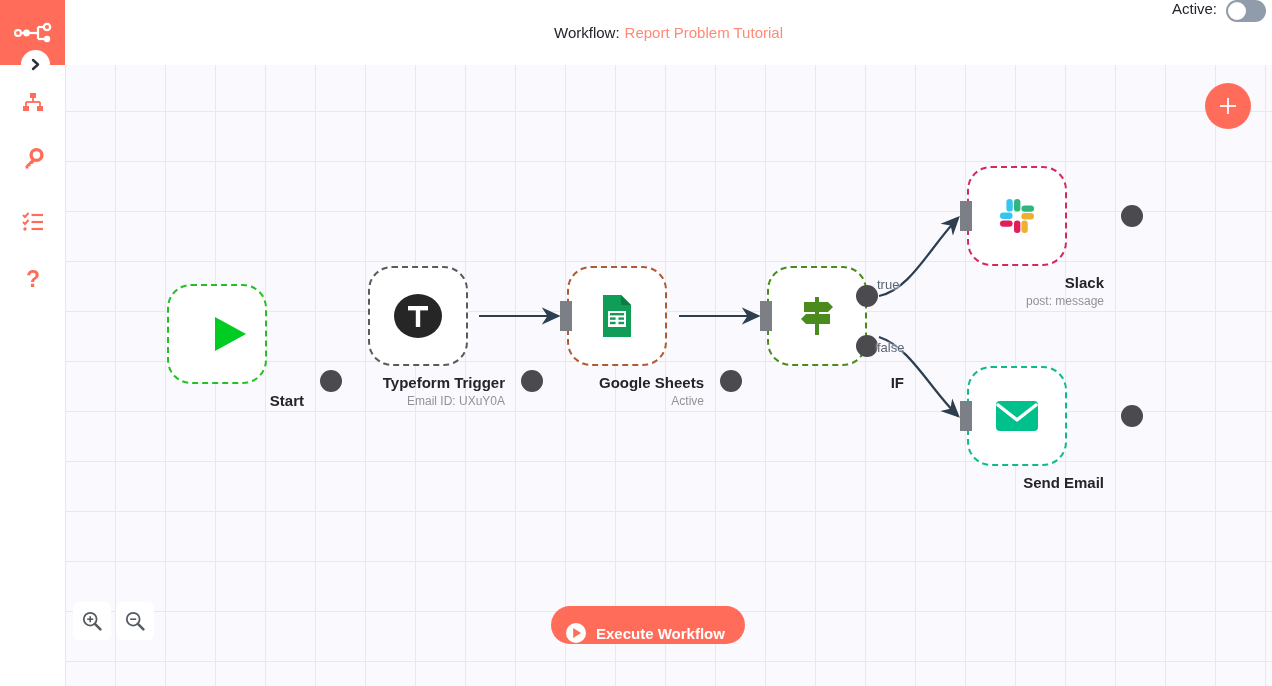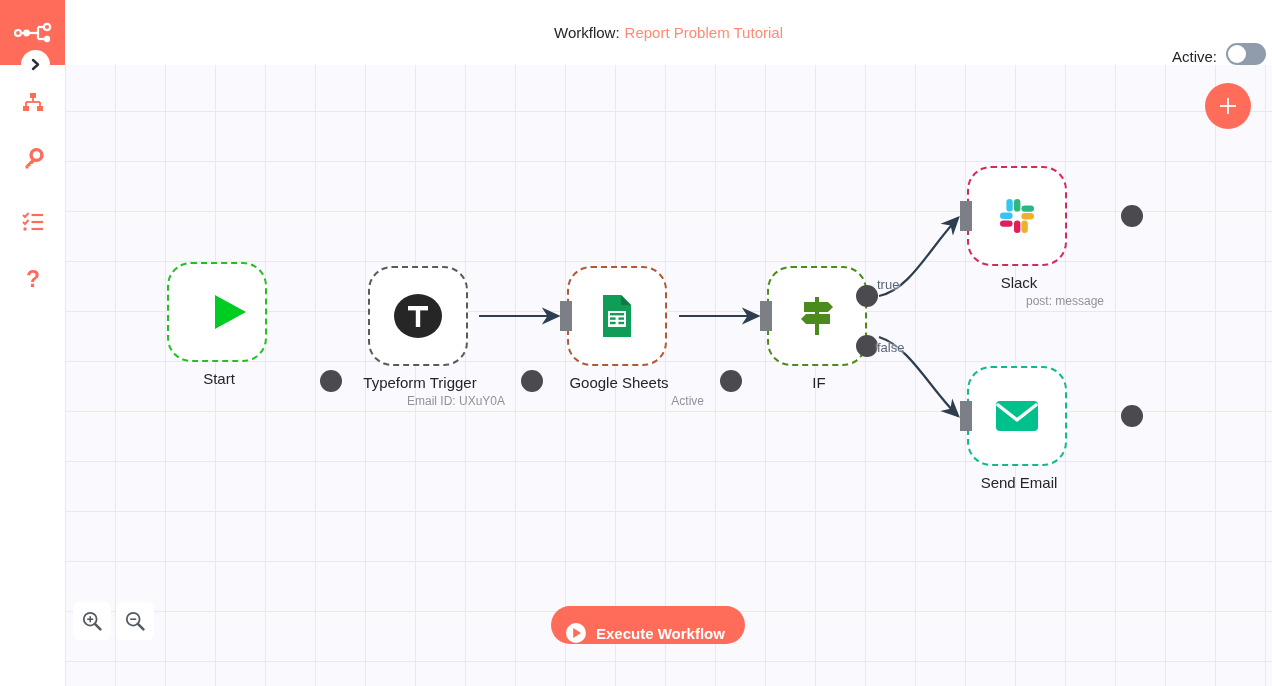--- a/index.html
+++ b/index.html
@@ -48,21 +48,21 @@
     z-index: 30;
   }
   #wf-title {
     position: absolute; left: 0; top: 0; width: 1207px; height: 65px;
     display: flex; align-items: center; justify-content: center;
     font-size: 15px; color: #22252c; white-space: nowrap;
   }
   #wf-title .wf-name { color: #ff8a75; margin-left: 5px; text-align: right; }
   #active-wrap {
     position: absolute; right: 67px; top: 0; height: 65px;
-    display: flex; align-items: flex-end; gap: 9px;
+    display: flex; align-items: flex-start; gap: 9px;
   }
   #active-label { font-size: 15px; color: #22252c; }
   #active-toggle {
     position: relative; width: 40px; height: 22px; border-radius: 11px;
     background: #909bab; cursor: pointer;
   }
   #active-toggle .knob {
     position: absolute; left: 2px; top: 2px;
     width: 18px; height: 18px; border-radius: 50%;
     background: #ffffff;
@@ -86,22 +86,23 @@
   .node {
     position: absolute; width: 100px; height: 100px;
     border-radius: 24px;
     background: #ffffff;
     display: flex; align-items: center; justify-content: center;
     cursor: pointer;
     z-index: 10;
   }
   .node-label {
     position: absolute; top: 106px; left: -35px; width: 170px;
-    text-align: center; font-size: 15px; color: #22252c;
+    text-align: right; font-size: 15px; color: #22252c;
     white-space: nowrap;
+    font-weight: bold;
   }
   .node-sub {
     position: absolute; top: 126px; left: -35px; width: 170px;
     text-align: right; font-size: 12px; color: #909399;
     white-space: nowrap;
   }
   .out-dot {
     position: absolute; width: 22px; height: 22px; border-radius: 50%;
     background: #4b4b4f; cursor: pointer; z-index: 14;
   }
@@ -226,21 +227,21 @@
 
       <line x1="414" y1="251" x2="493" y2="251" stroke="#2c3e50" stroke-width="2.2" marker-end="url(#arrow)"></line>
 
       <line x1="614" y1="251" x2="693" y2="251" stroke="#2c3e50" stroke-width="2.2" marker-end="url(#arrow)"></line>
 
       <path d="M814,231 C845,225 865,182 893,153" fill="none" stroke="#2c3e50" stroke-width="2.2" marker-end="url(#arrow)"></path>
 
       <path d="M814,272 C845,282 865,324 893,351" fill="none" stroke="#2c3e50" stroke-width="2.2" marker-end="url(#arrow)"></path>
     </svg>
 
-    <div class="node" style="left:102px; top:197px; border:2px dashed #22c022;padding-left:24px;">
+    <div class="node" style="left:102px; top:219px; border:2px dashed #22c022;padding-left:24px;">
       <svg width="46" height="46" viewBox="0 0 46 46">
         <polygon points="9,6 40,23 9,40" fill="#00cc22"></polygon>
       </svg>
       <div class="node-label">Start</div>
     </div>
     <div class="out-dot" style="left:255px; top:305px"></div>
 
     <div class="node" style="left:303px; top:201px; border:2px dashed #5a5a5a;">
       <svg width="52" height="52" viewBox="0 0 52 52">
         <ellipse cx="26" cy="26" rx="24" ry="22" fill="#262627"></ellipse>

